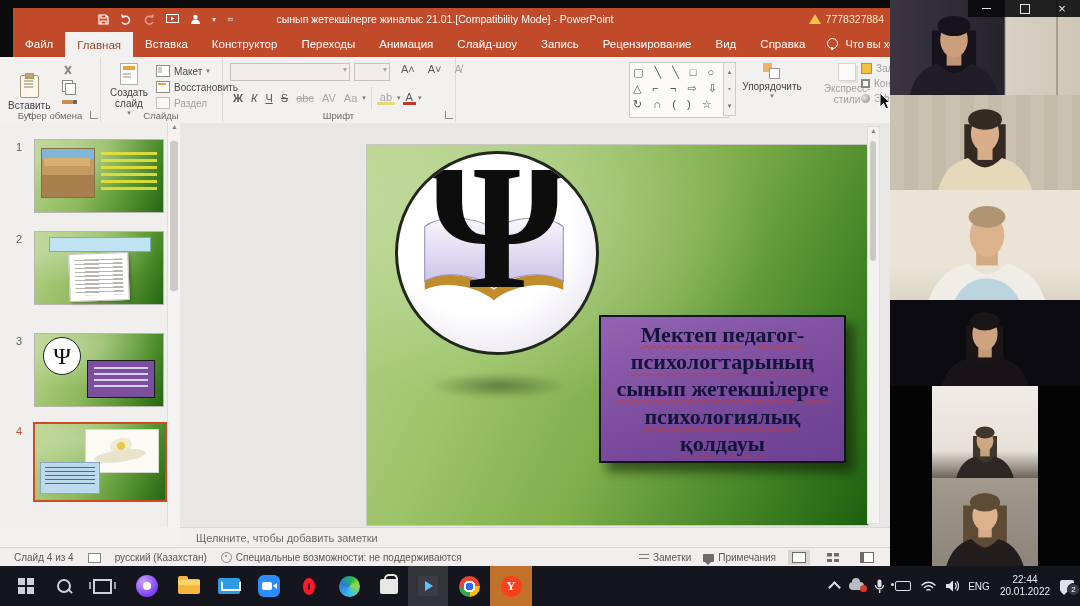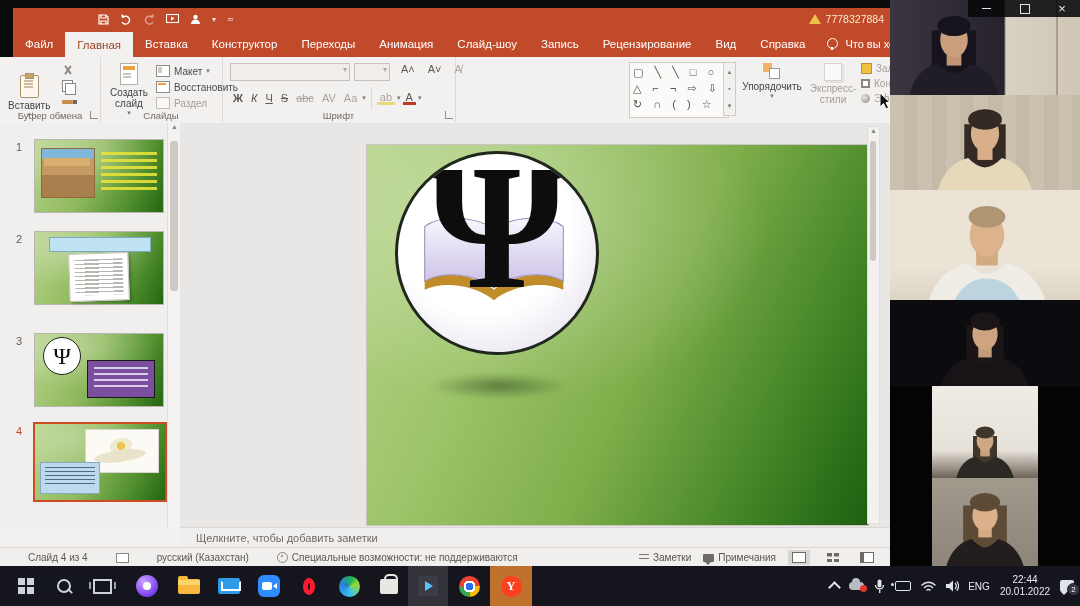--- a/index.html
+++ b/index.html
@@ -121,21 +121,21 @@
              display:flex;align-items:center;justify-content:center;padding:4px 6px;box-sizing:border-box;}
   .title-text{font-family:"Liberation Serif","DejaVu Serif",serif;font-weight:bold;font-size:22px;line-height:1.24;text-align:center;color:#14143a;
               text-decoration:underline;text-decoration-style:wavy;text-decoration-color:#c23a2e;text-decoration-thickness:1px;text-underline-offset:3px;}
   .v-scroll{position:absolute;right:10px;top:3px;width:11px;height:396px;background:#f4f2f1;border:1px solid #e1ddda;font-size:7px;color:#8a8681;text-align:center;}
   .v-scroll .sthumb{position:absolute;left:2px;top:14px;width:6px;height:120px;background:#cdc9c5;border-radius:3px;}
   
   .notes{position:absolute;left:180px;top:527px;width:710px;height:20px;background:#f1efee;border-top:1px solid #dad6d3;
          display:flex;align-items:center;font-size:11px;color:#6e6a66;padding-left:16px;box-sizing:border-box;}
   .statusbar{position:absolute;left:0;top:547px;width:890px;height:19px;background:#f1efee;border-top:1px solid #d8d4d1;
              display:flex;align-items:center;font-size:10px;color:#5b5753;}
-  .statusbar .it{margin-left:28px;display:flex;align-items:center;gap:4px;white-space:nowrap;}
+  .statusbar .it{margin-left:14px;display:flex;align-items:center;gap:4px;white-space:nowrap;}
   .ic-disp{width:11px;height:8px;border:1px solid #8a8681;background:#fff;}
   .ic-acc{width:9px;height:9px;border:1px solid #8a8681;border-radius:50%;position:relative;}
   .ic-acc:before{content:"";position:absolute;left:3px;top:2px;width:2px;height:2px;border-radius:50%;background:#8a8681;}
   .sb-right{margin-left:auto;display:flex;align-items:center;gap:12px;padding-right:12px;}
   .ic-noteslines{width:10px;height:8px;background:repeating-linear-gradient(to bottom,#7d7974 0 1.5px,transparent 1.5px 4px);}
   .ic-comment{width:11px;height:8px;background:#6e6a66;border-radius:1px;position:relative;}
   .ic-comment:after{content:"";position:absolute;left:2px;bottom:-3px;border-left:3px solid transparent;border-right:3px solid transparent;border-top:3px solid #6e6a66;}
   .viewbtn{width:22px;height:15px;display:flex;align-items:center;justify-content:center;}
   .viewbtn.active{background:#d9d5d2;}
   .vb-ic{width:12px;height:9px;border:1px solid #6e6a66;background:#fff;}
@@ -236,20 +236,21 @@
           </span>
         <span>
             <svg width="11" height="11">
               <circle cx="5.5" cy="3" r="2.2" fill="#fff"></circle>
               <path d="M1,10 a4.5,4.5 0 0 1 9,0 z" fill="#fff"></path>
             </svg>
           </span>
         <span class="sep">▾</span>
         <span class="sep">≂</span>
       </div>
+      <div class="win-title">сынып жетекшілерге жиналыс 21.01.[Compatibility Mode] - PowerPoint</div>
       <div class="title-alert">
         <span class="warn-tri"></span>
         <span>7778327884</span>
       </div>
     </div>
 
     <div class="tabsrow">
       <div class="tab">Файл</div>
       <div class="tab active">Главная</div>
       <div class="tab">Вставка</div>
@@ -339,21 +340,21 @@
           <div>▢ ╲ ╲ □ ○ ▭</div>
           <div>△ ⌐ ¬ ⇨ ⇩ ⌂</div>
           <div>↻ ∩ ( ) ☆ =</div>
         </div>
         <div class="shapes-scroll">▴<br>▪<br>▾</div>
         <div class="bigbtn" style="left:118px;top:6px;width:62px;">
           <span class="ic-arrange"></span>
           <span>Упорядочить</span>
           <span class="caret">▾</span>
         </div>
-        <div class="bigbtn grayed" style="left:184px;top:6px;width:52px;">
+        <div class="bigbtn grayed" style="left:198px;top:6px;width:52px;">
           <span class="ic-styles"></span>
           <span style="text-align:center;line-height:1.1;">Экспресс-стили</span>
         </div>
         <div class="dcol" style="left:238px;top:6px;">
           <div class="row grayed">
               <span class="sw-fill"></span>
               <span>Заливка</span>
             </div>
           <div class="row grayed">
               <span class="sw-outline"></span>
@@ -404,20 +405,23 @@
               </linearGradient>
             </defs>
             <path d="M14,66 C30,56 60,58 80,74 C100,58 130,56 146,66 L146,74 C130,66 100,68 80,84 C60,68 30,66 14,74 Z" fill="#c08d2a"></path>
             <path d="M80,16 C58,2 26,4 14,14 L14,66 C30,56 60,58 80,72 Z" fill="url(#pg)" stroke="#9a8fb8" stroke-width="1"></path>
             <path d="M80,16 C102,2 134,4 146,14 L146,66 C130,56 100,58 80,72 Z" fill="url(#pg)" stroke="#9a8fb8" stroke-width="1"></path>
             <path d="M80,16 L80,72" stroke="#8d82ad" stroke-width="1.5"></path>
           </svg>
           <div class="psi-char">Ψ</div>
         </div>
         <div class="logo-shadow"></div>
+        <div class="title-box">
+          <div class="title-text">Мектеп педагог-психологтарының сынып жетекшілерге психологиялық қолдауы</div>
+        </div>
       </div>
       <div class="v-scroll">▲<span class="sthumb"></span></div>
     </div>
 
     <div class="notes">
       <span>Щелкните, чтобы добавить заметки</span>
     </div>
 
     <div class="statusbar">
       <span class="it">Слайд 4 из 4</span>

